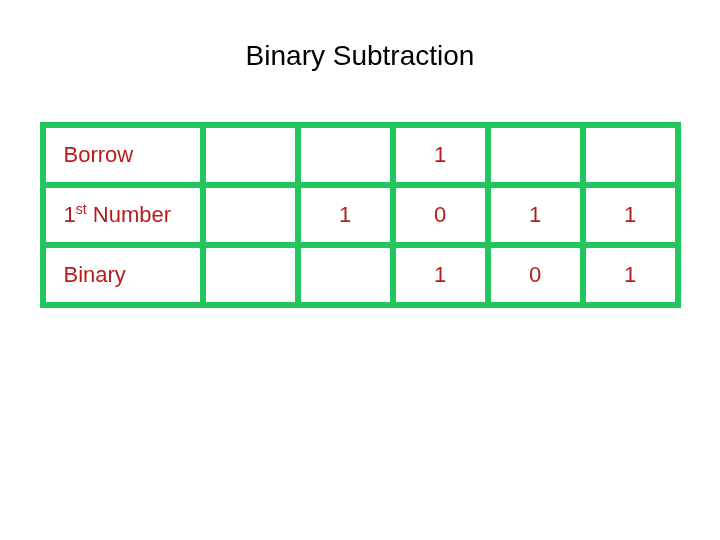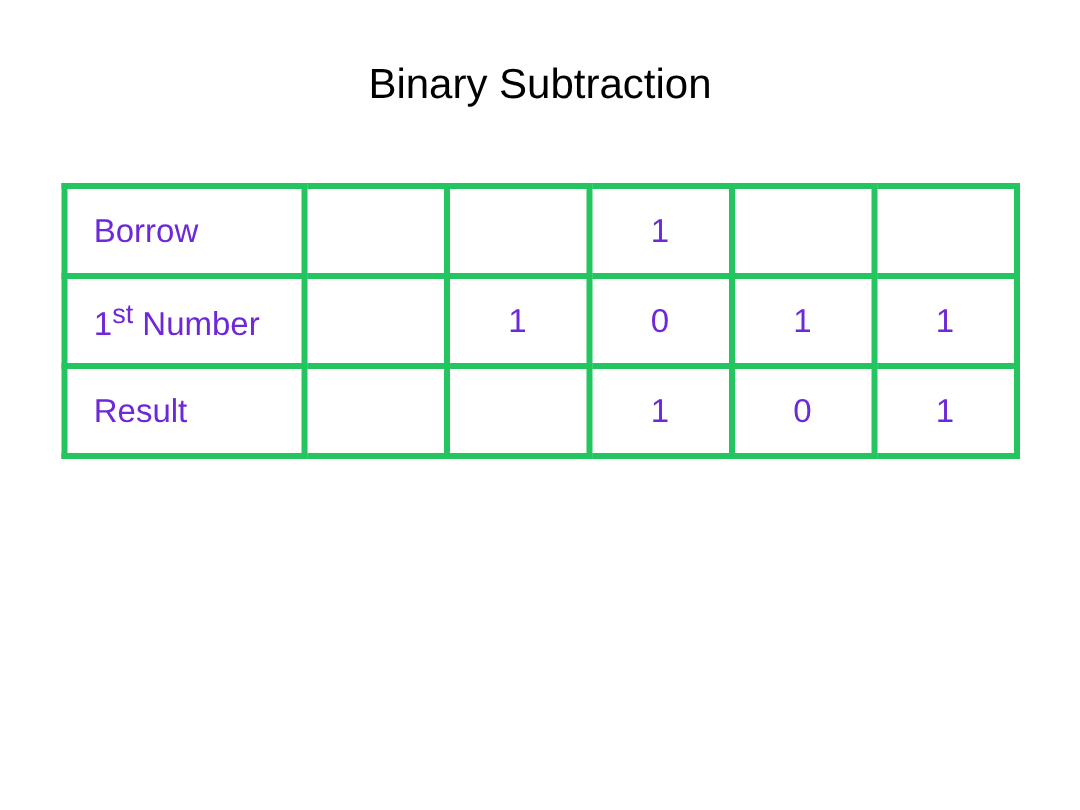--- a/index.html
+++ b/index.html
@@ -31,43 +31,43 @@
     .table-container {
       margin: 0 auto;
     }
 
     table {
       border-collapse: collapse;
       width: 580px;
     }
 
     table td {
-      border: 4px solid #22c55e;
+      border: 6px solid #22c55e;
       padding: 12px 18px;
       font-size: 22px;
-      color: #6d28d9;
+      color: #b91c1c;
       min-width: 90px;
       height: 60px;
       text-align: left;
       vertical-align: middle;
     }
 
     table td.label-cell {
       width: 160px;
       min-width: 160px;
     }
 
     table td.value-cell {
       width: 95px;
       min-width: 95px;
       text-align: center;
     }
 
     sup {
-      font-size: 18px;
+      font-size: 14px;
       vertical-align: super;
     }
   </style>
 </head>
 <body>
 
 <h1 class="page-title">Binary Subtraction</h1>
 
 <div class="table-container">
   <table>
@@ -86,21 +86,21 @@
         <td class="label-cell">1<sup>st</sup> Number</td>
         <td class="value-cell"></td>
         <td class="value-cell">1</td>
         <td class="value-cell">0</td>
         <td class="value-cell">1</td>
         <td class="value-cell">1</td>
       </tr>
 
 
       <tr>
-        <td class="label-cell">Result</td>
+        <td class="label-cell">Binary</td>
         <td class="value-cell"></td>
         <td class="value-cell"></td>
         <td class="value-cell">1</td>
         <td class="value-cell">0</td>
         <td class="value-cell">1</td>
       </tr>
     </tbody>
   </table>
 </div>
 

